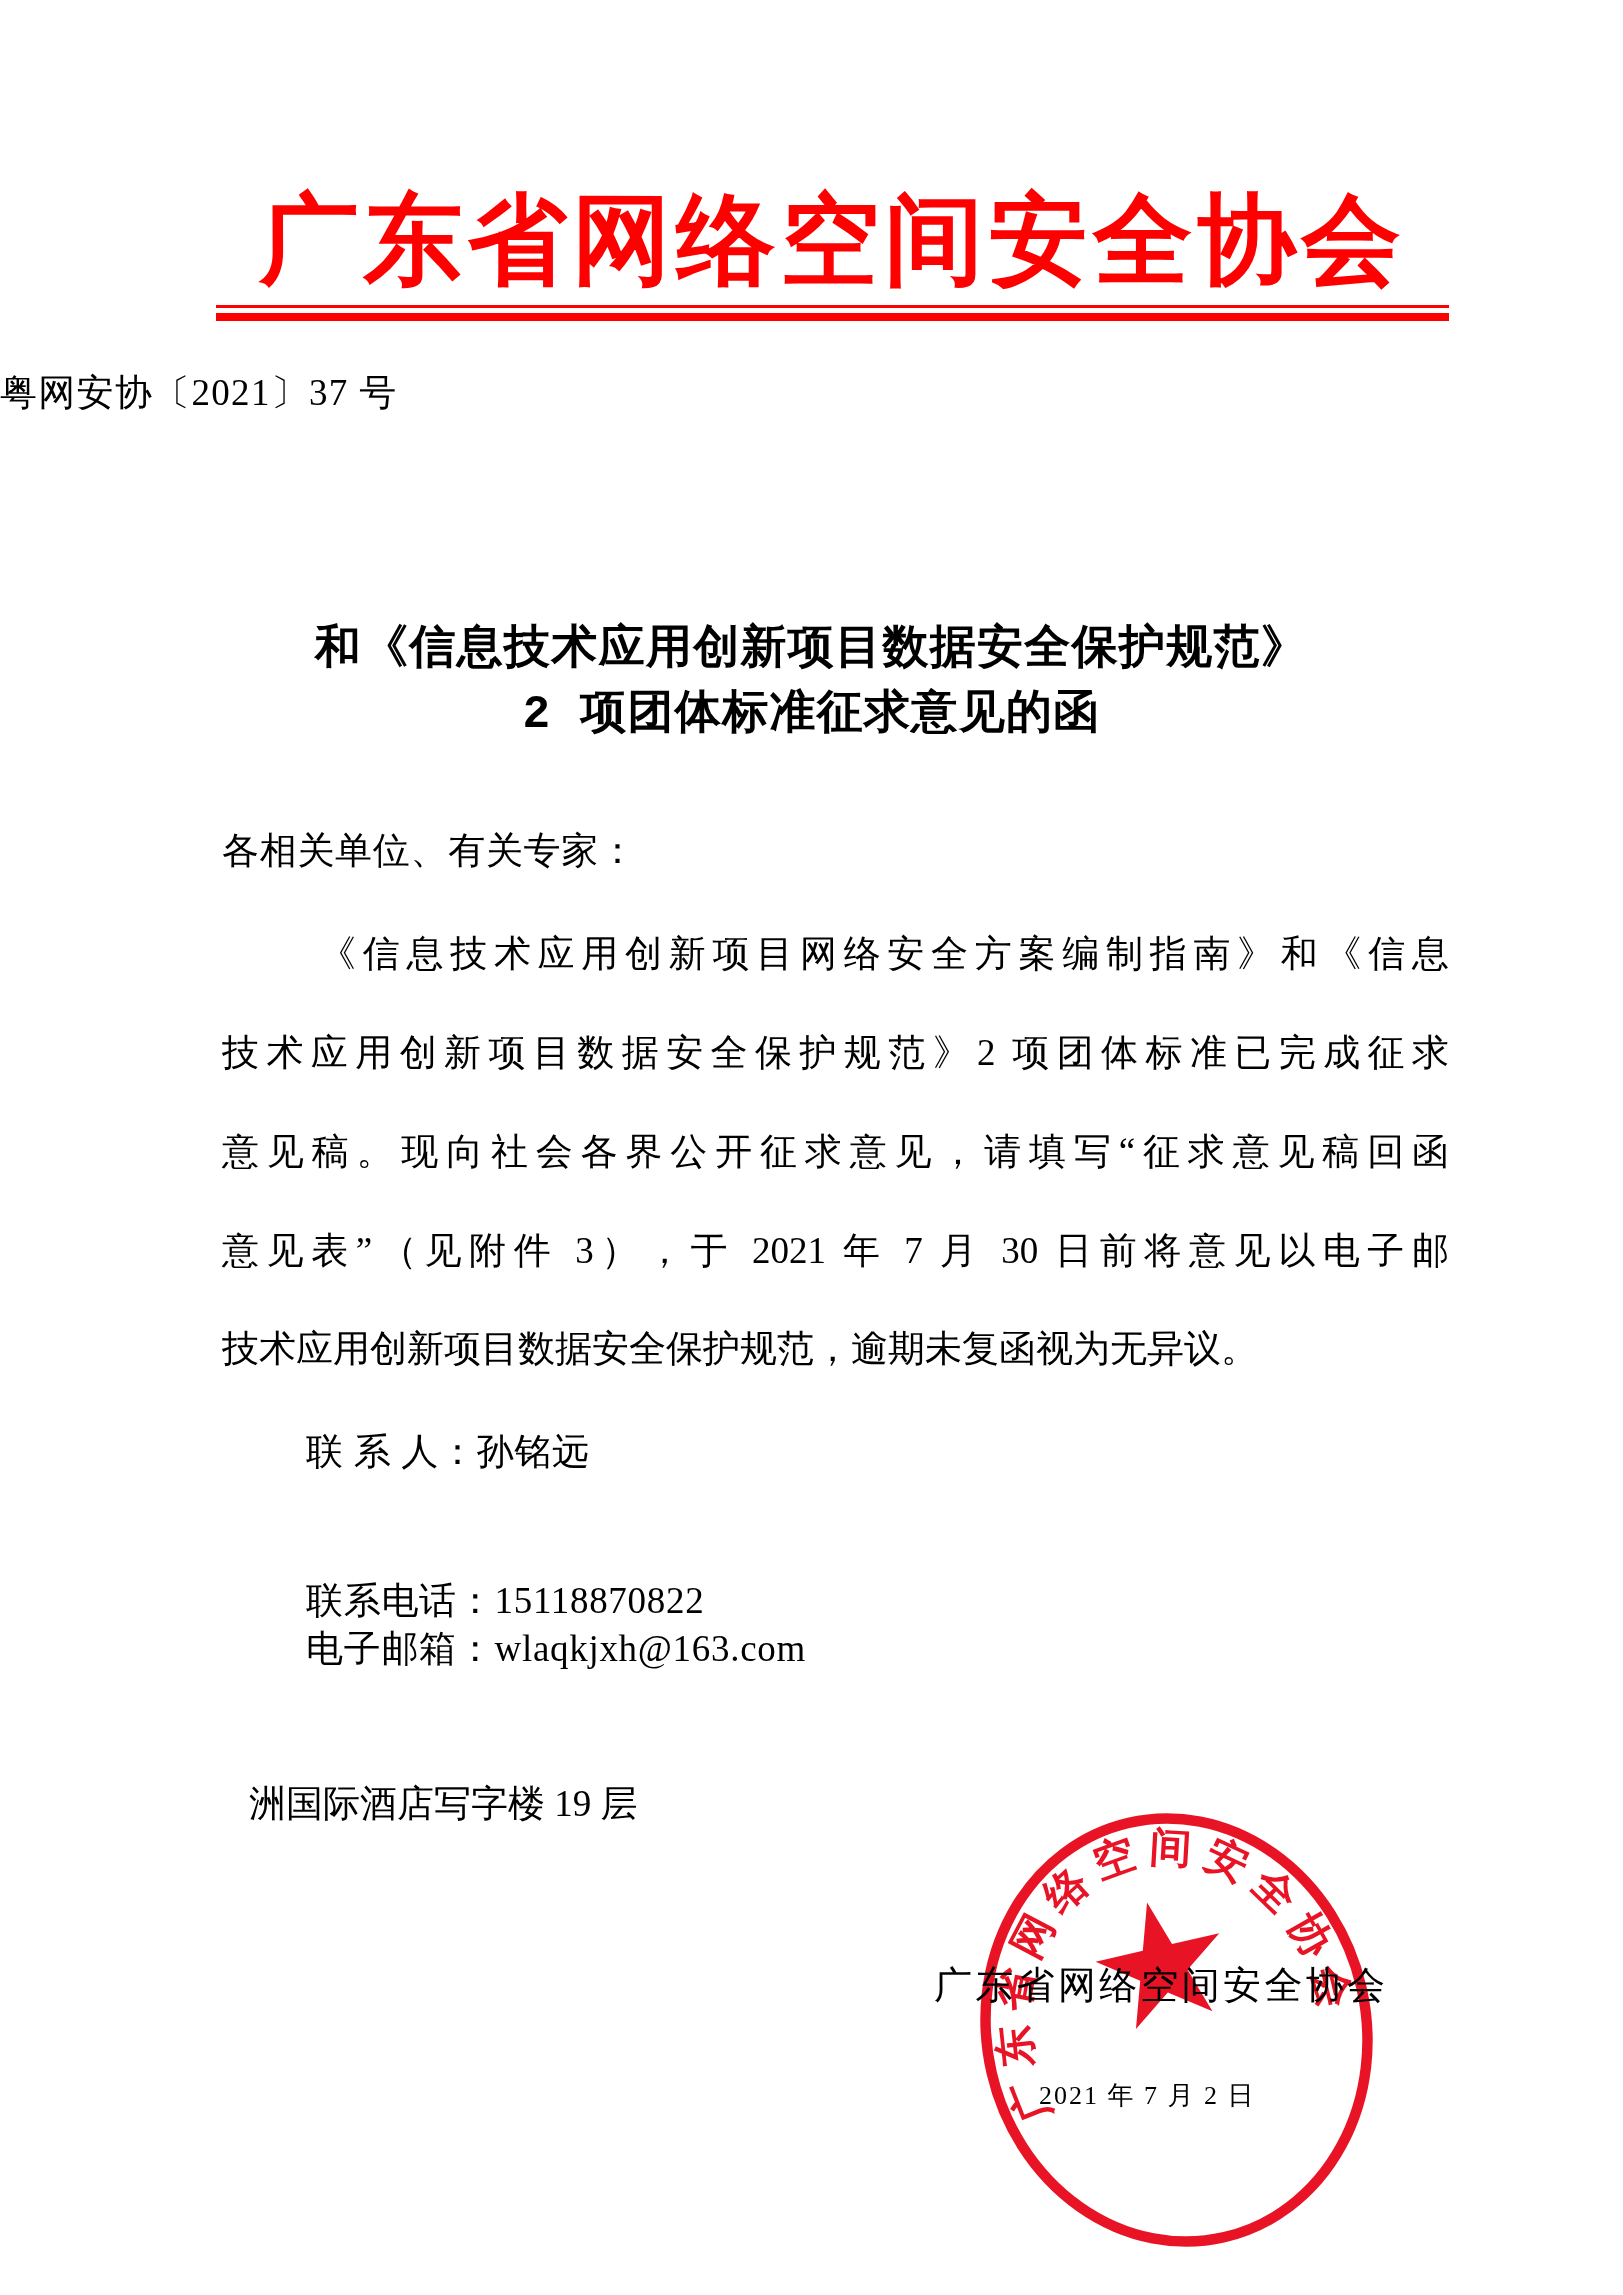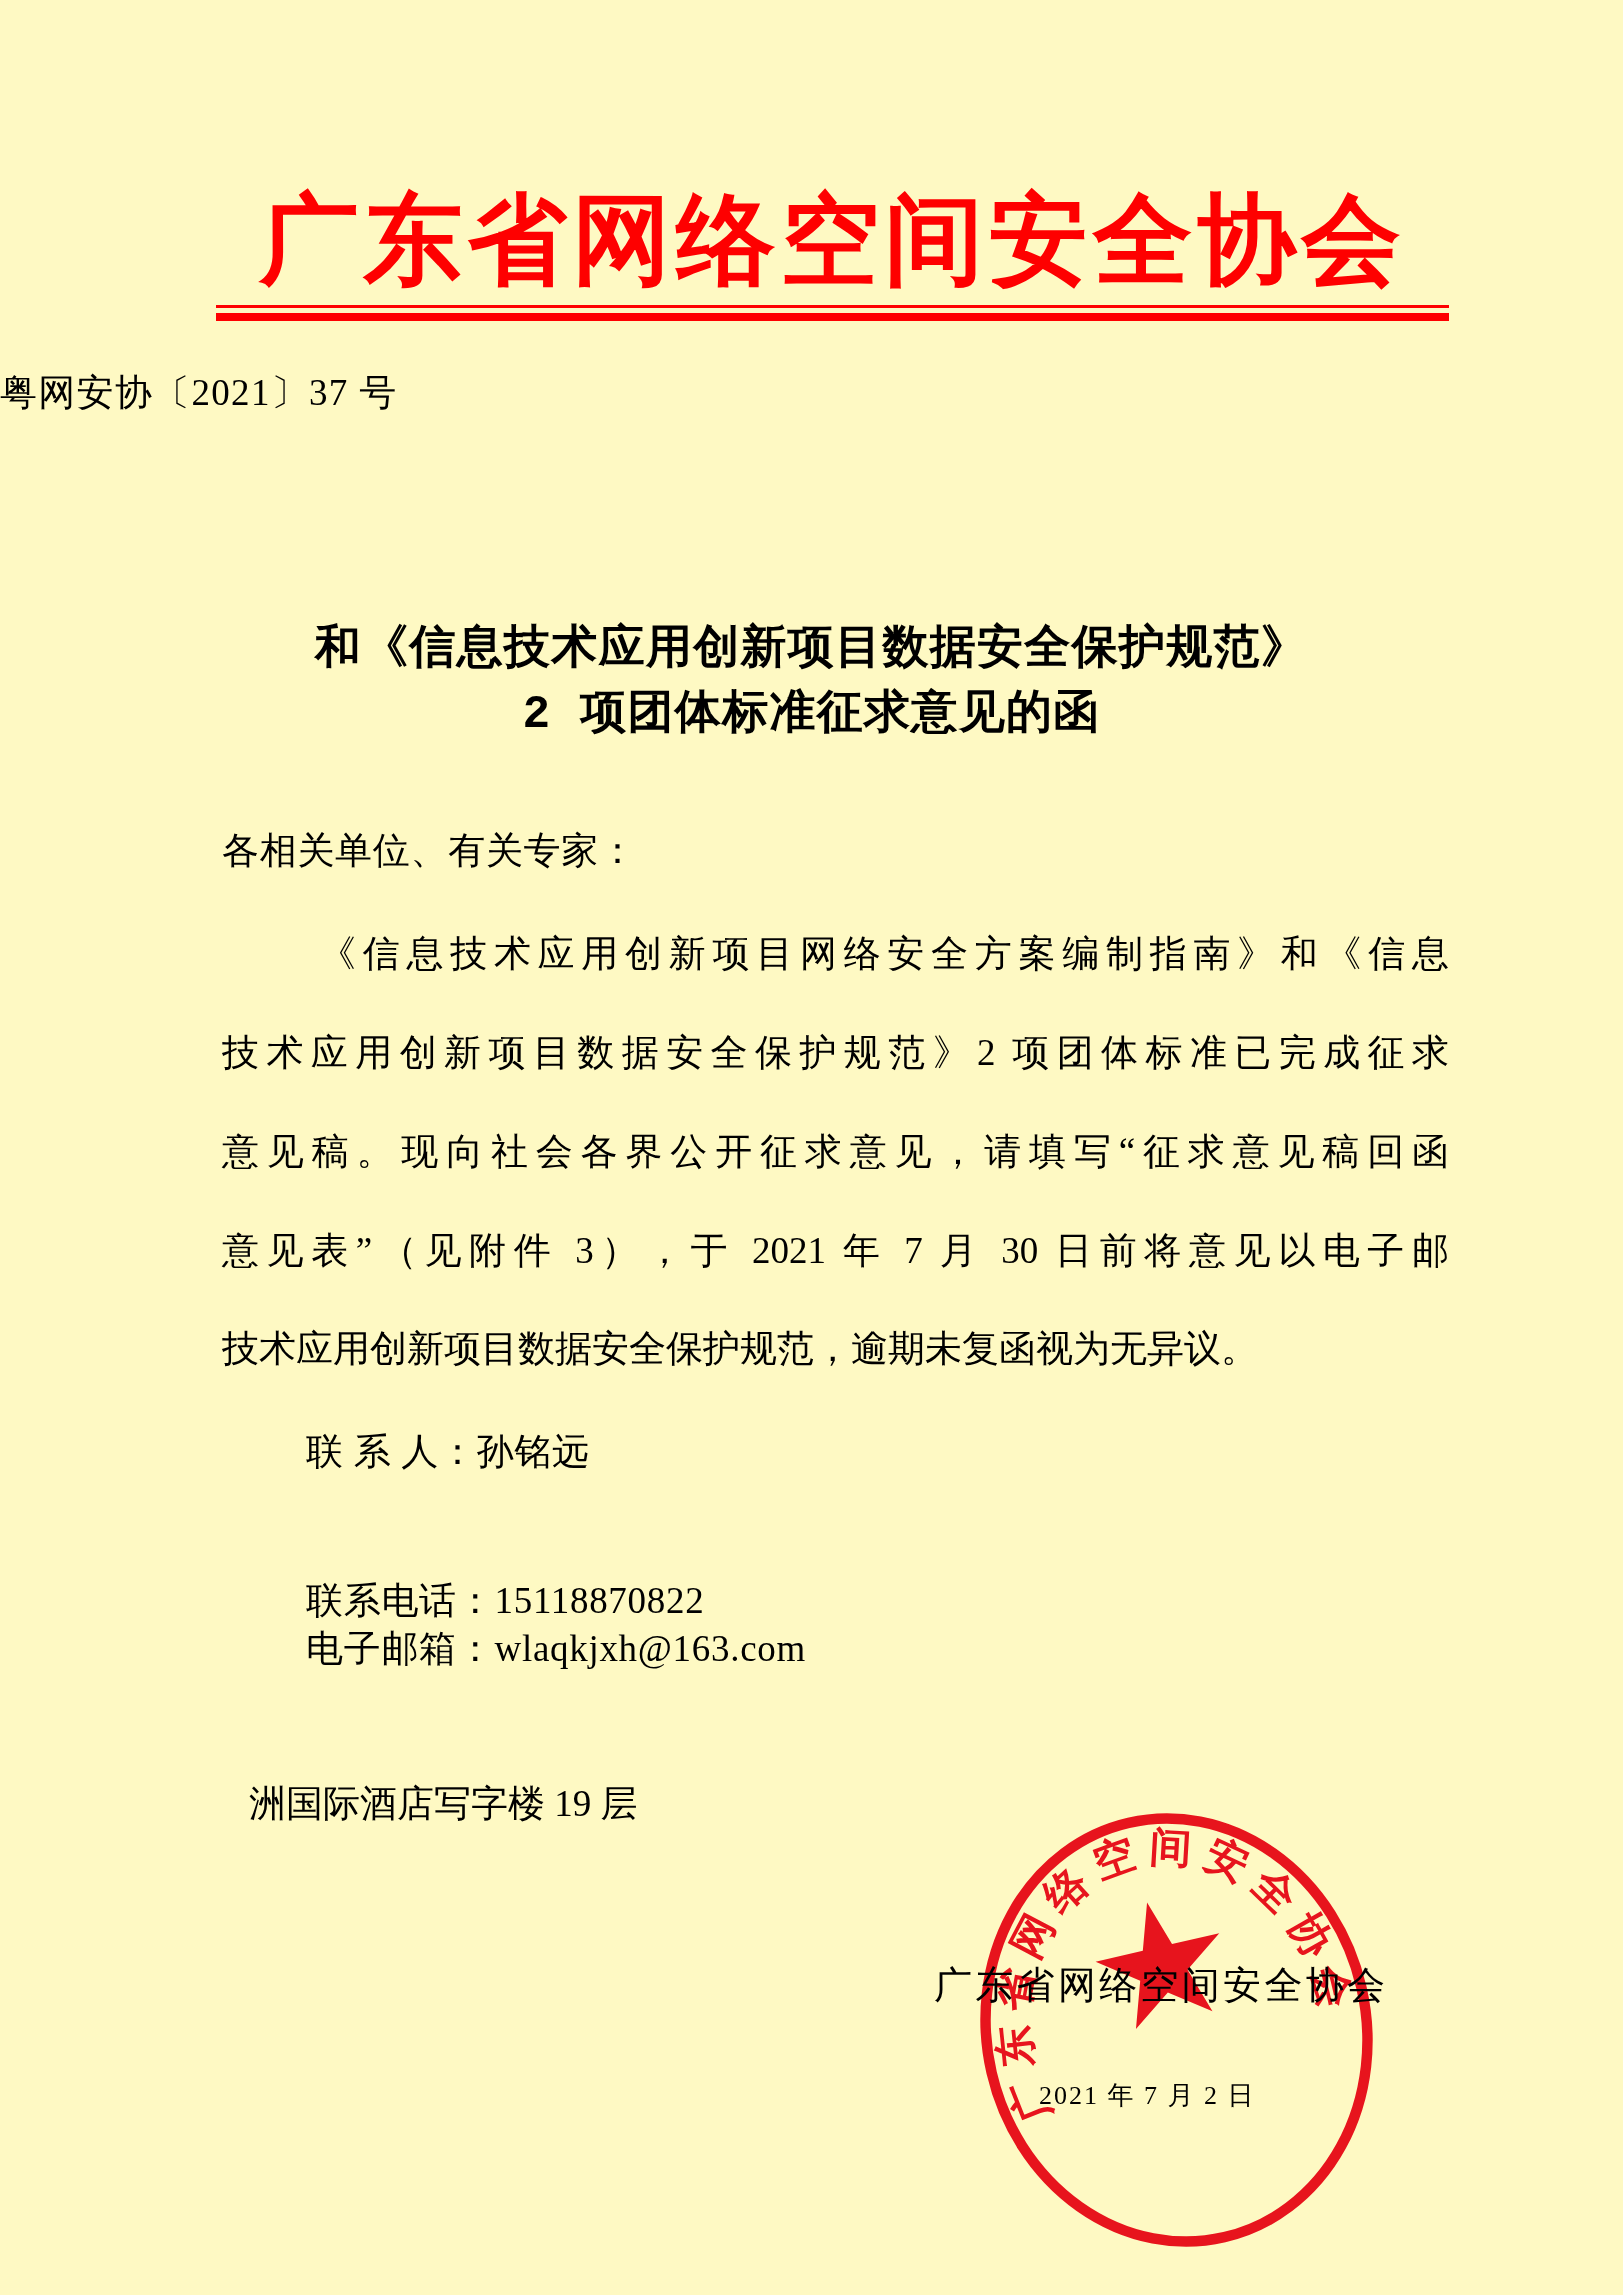--- a/index.html
+++ b/index.html
@@ -1,18 +1,18 @@
 <!DOCTYPE html>
 <html lang="zh" style="font-size:10.5px"><head>
 <meta charset="utf-8">
 <style>
   html,body{margin:0;padding:0;background:#9a9a9a;}
   #page{
     position:relative;margin:0 auto;width:1623px;height:2295px;
-    background:#fef9c3;overflow:hidden;
+    background:#ffffff;overflow:hidden;
     font-family:"Liberation Serif","DejaVu Serif",serif;color:#000;
   }
   .abs{position:absolute;}
 
   
   .org-banner{
     left:216px;top:175px;width:1233px;text-align:center;white-space:nowrap;
     font-family:"Liberation Sans","DejaVu Sans",sans-serif;font-weight:bold;
     font-size:99px;letter-spacing:5.2px;color:#fe0000;
   }

